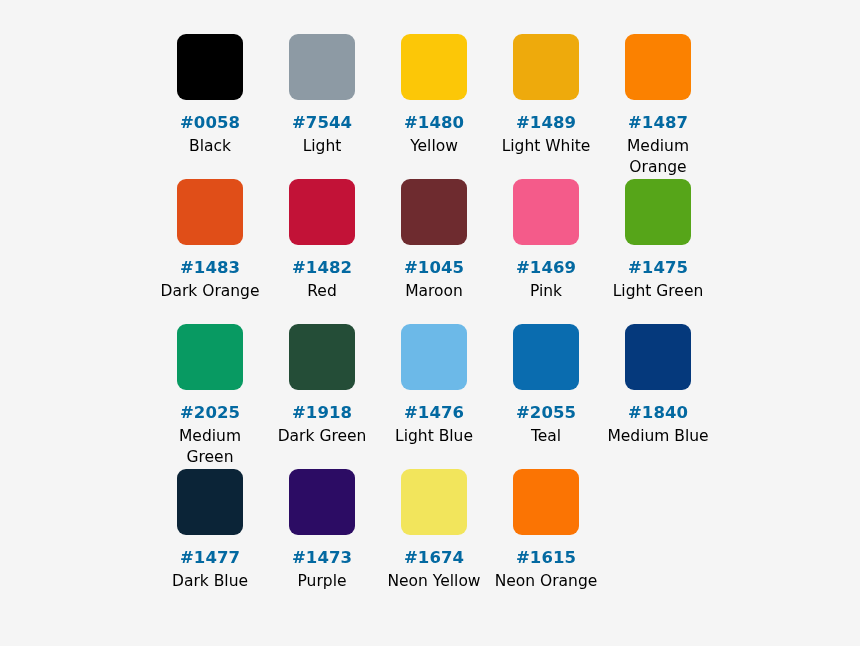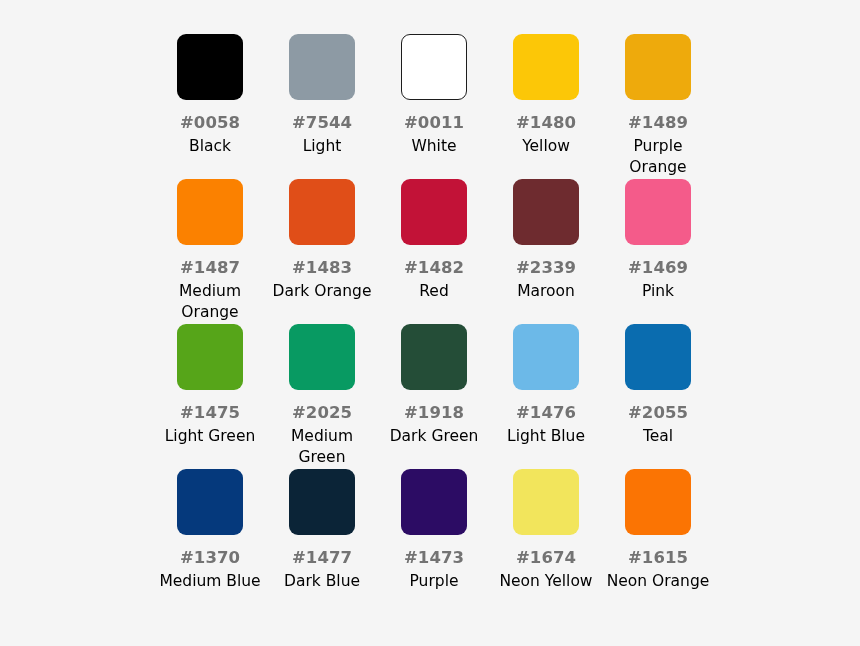--- a/index.html
+++ b/index.html
@@ -43,21 +43,21 @@
     box-sizing: border-box;
     flex: none;
   }
   .chip.bordered {
     border: 1.6px solid #1d1d1d;
   }
   .code {
     margin-top: 14px;
     font-size: 16.5px;
     font-weight: bold;
-    color: #737373;
+    color: #0369a1;
     letter-spacing: 0.1px;
     line-height: 1.05;
     text-align: center;
     white-space: nowrap;
   }
   .cname {
     margin-top: 5px;
     font-size: 15.5px;
     font-weight: normal;
     color: #000000;
@@ -75,52 +75,47 @@
         <div class="chip" style="background: rgb(0, 0, 0);"></div>
         <div class="code">#0058</div>
         <div class="cname">Black</div>
       </div>
       <div class="cell">
         <div class="chip" style="background: rgb(141, 154, 164);"></div>
         <div class="code">#7544</div>
         <div class="cname">Light</div>
       </div>
       <div class="cell">
-        <div class="chip bordered" style="background: rgb(255, 255, 255);"></div>
-        <div class="code">#0011</div>
-        <div class="cname">White</div>
-      </div>
-      <div class="cell">
         <div class="chip" style="background: rgb(252, 199, 7);"></div>
         <div class="code">#1480</div>
         <div class="cname">Yellow</div>
       </div>
       <div class="cell">
         <div class="chip" style="background: rgb(238, 170, 12);"></div>
         <div class="code">#1489</div>
-        <div class="cname">Purple Orange</div>
+        <div class="cname">Light White</div>
       </div>
       <div class="cell">
         <div class="chip" style="background: rgb(251, 129, 0);"></div>
         <div class="code">#1487</div>
         <div class="cname">Medium Orange</div>
       </div>
       <div class="cell">
         <div class="chip" style="background: rgb(224, 78, 24);"></div>
         <div class="code">#1483</div>
         <div class="cname">Dark Orange</div>
       </div>
       <div class="cell">
         <div class="chip" style="background: rgb(194, 18, 55);"></div>
         <div class="code">#1482</div>
         <div class="cname">Red</div>
       </div>
       <div class="cell">
         <div class="chip" style="background: rgb(110, 43, 47);"></div>
-        <div class="code">#2339</div>
+        <div class="code">#1045</div>
         <div class="cname">Maroon</div>
       </div>
       <div class="cell">
         <div class="chip" style="background: rgb(244, 91, 138);"></div>
         <div class="code">#1469</div>
         <div class="cname">Pink</div>
       </div>
       <div class="cell">
         <div class="chip" style="background: rgb(86, 165, 25);"></div>
         <div class="code">#1475</div>
@@ -141,21 +136,21 @@
         <div class="code">#1476</div>
         <div class="cname">Light Blue</div>
       </div>
       <div class="cell">
         <div class="chip" style="background: rgb(10, 108, 175);"></div>
         <div class="code">#2055</div>
         <div class="cname">Teal</div>
       </div>
       <div class="cell">
         <div class="chip" style="background: rgb(5, 57, 124);"></div>
-        <div class="code">#1370</div>
+        <div class="code">#1840</div>
         <div class="cname">Medium Blue</div>
       </div>
       <div class="cell">
         <div class="chip" style="background: rgb(11, 36, 55);"></div>
         <div class="code">#1477</div>
         <div class="cname">Dark Blue</div>
       </div>
       <div class="cell">
         <div class="chip" style="background: rgb(44, 12, 100);"></div>
         <div class="code">#1473</div>

